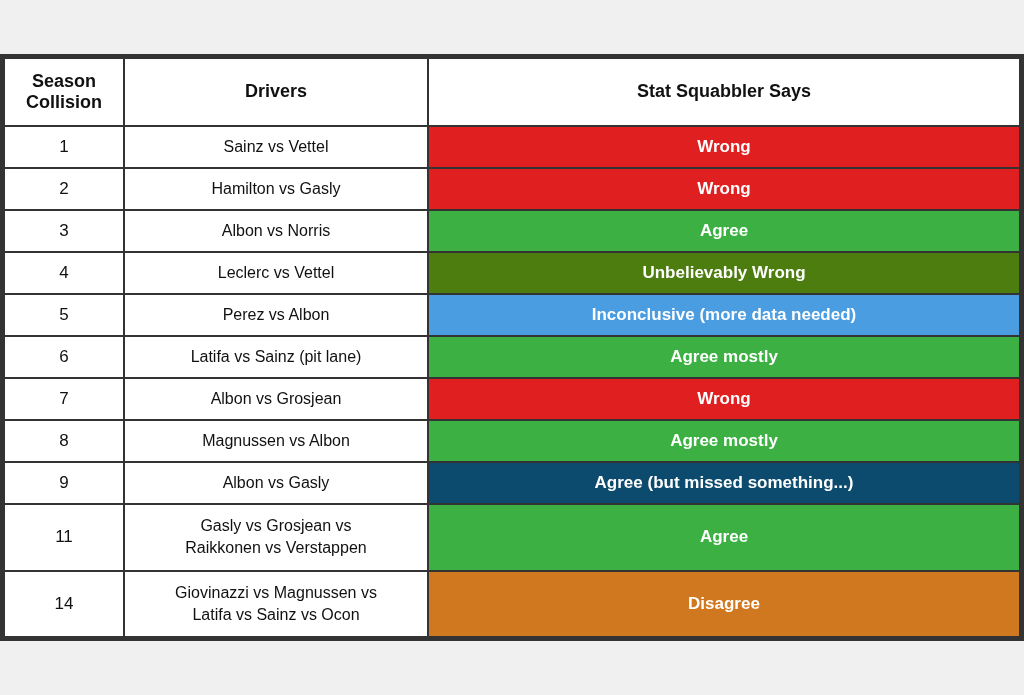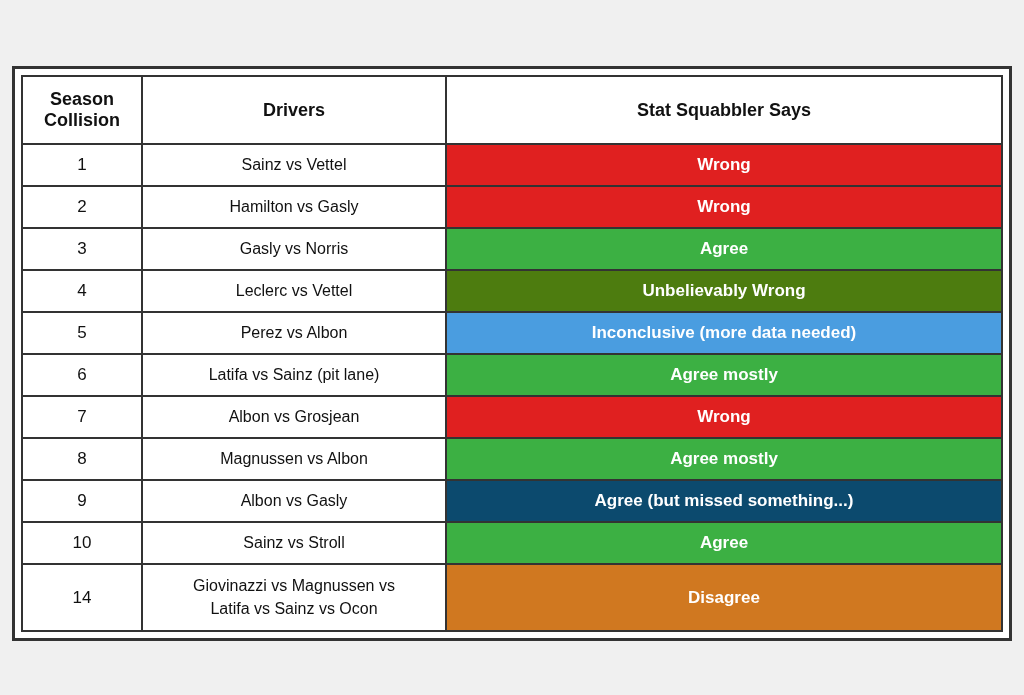--- a/index.html
+++ b/index.html
@@ -1,18 +1,18 @@
 <!DOCTYPE html>
 <html><head>
   <meta charset="utf-8">
   <style>
     * {
       box-sizing: border-box;
       margin: 0;
-      padding: 6px;
+      padding: 0;
     }
 
     body {
       background: #f0f0f0;
       display: flex;
       justify-content: center;
       align-items: center;
       min-height: 100vh;
       font-family: Arial, sans-serif;
     }
@@ -114,21 +114,21 @@
           <td class="drivers">Sainz vs Vettel</td>
           <td class="verdict wrong">Wrong</td>
         </tr>
         <tr>
           <td class="season-num">2</td>
           <td class="drivers">Hamilton vs Gasly</td>
           <td class="verdict wrong">Wrong</td>
         </tr>
         <tr>
           <td class="season-num">3</td>
-          <td class="drivers">Gasly vs Norris</td>
+          <td class="drivers">Albon vs Norris</td>
           <td class="verdict agree">Agree</td>
         </tr>
         <tr>
           <td class="season-num">4</td>
           <td class="drivers">Leclerc vs Vettel</td>
           <td class="verdict unbelievably-wrong">Unbelievably Wrong</td>
         </tr>
         <tr>
           <td class="season-num">5</td>
           <td class="drivers">Perez vs Albon</td>
@@ -148,22 +148,22 @@
           <td class="season-num">8</td>
           <td class="drivers">Magnussen vs Albon</td>
           <td class="verdict agree-mostly">Agree mostly</td>
         </tr>
         <tr>
           <td class="season-num">9</td>
           <td class="drivers">Albon vs Gasly</td>
           <td class="verdict agree-missed">Agree (but missed something...)</td>
         </tr>
         <tr>
-          <td class="season-num">10</td>
-          <td class="drivers">Sainz vs Stroll</td>
+          <td class="season-num">11</td>
+          <td class="drivers multi-line">Gasly vs Grosjean vs<br>Raikkonen vs Verstappen</td>
           <td class="verdict agree">Agree</td>
         </tr>
         <tr>
           <td class="season-num">14</td>
           <td class="drivers multi-line">Giovinazzi vs Magnussen vs<br>Latifa vs Sainz vs Ocon</td>
           <td class="verdict disagree">Disagree</td>
         </tr>
       </tbody>
   </table>
 </div>

